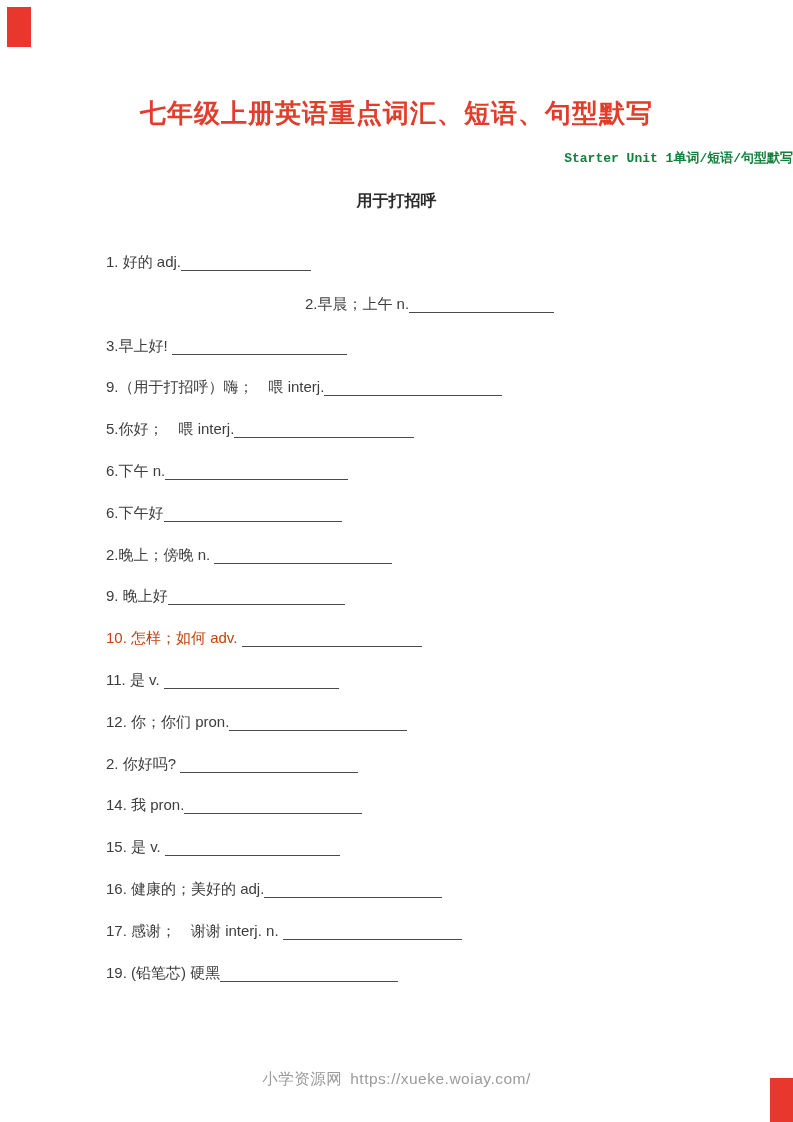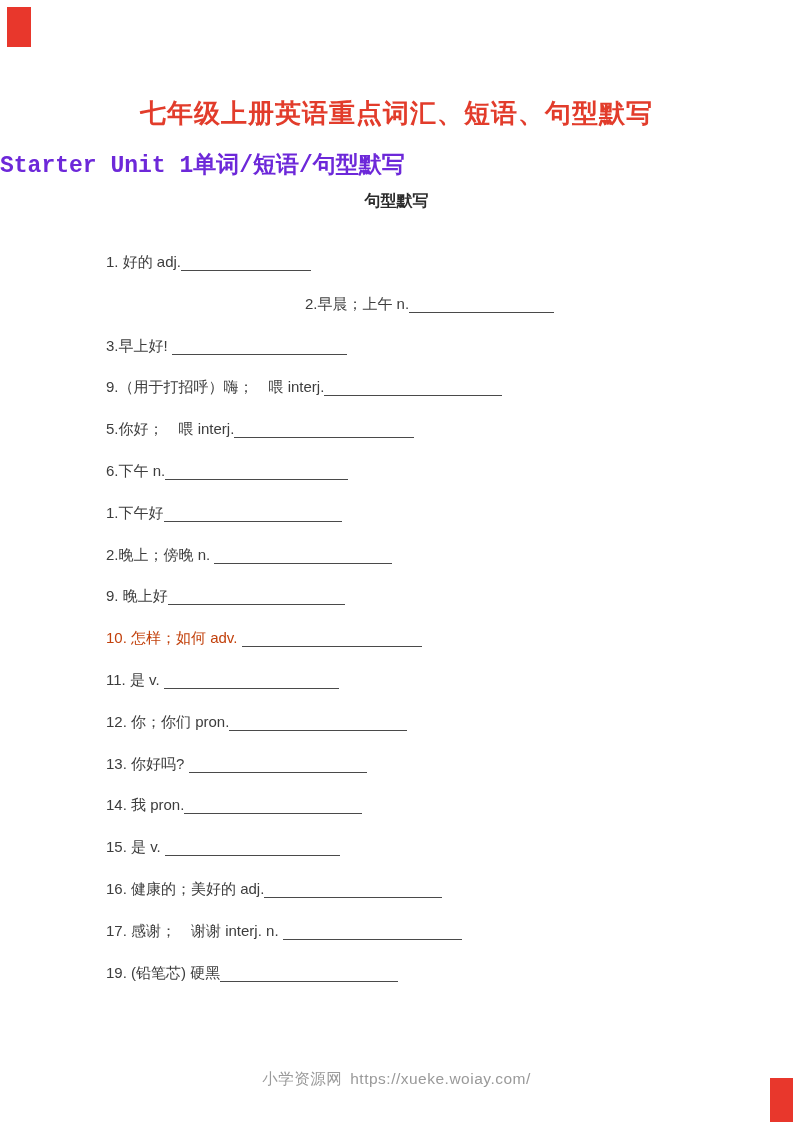--- a/index.html
+++ b/index.html
@@ -32,25 +32,25 @@
     font-size: 26px;
     font-weight: 600;
     letter-spacing: 1px;
     color: #e23c2b;
   }
   .doc-subtitle {
     position: absolute;
     top: 149px;
     left: 0;
     width: 100%;
-    text-align: left;
+    text-align: right;
     margin: 0;
-    font-size: 23px;
+    font-size: 13px;
     font-weight: 700;
-    color: #6d28d9;
+    color: #15803d;
     font-family: "Liberation Mono", "DejaVu Sans Mono", "Liberation Sans", monospace, sans-serif;
   }
   .section-heading {
     position: absolute;
     top: 191px;
     left: 0;
     width: 100%;
     text-align: center;
     margin: 0;
     font-size: 16px;
@@ -99,21 +99,21 @@
 
 <div class="page">
 
   <div class="corner-mark tl" style="background: rgb(232, 55, 44);"></div>
   <div class="corner-mark br" style="background: rgb(232, 55, 44);"></div>
 
   <h1 class="doc-title" style="color: rgb(226, 60, 43);">七年级上册英语重点词汇、短语、句型默写</h1>
 
   <h2 class="doc-subtitle">Starter Unit 1单词/短语/句型默写</h2>
 
-  <h3 class="section-heading">句型默写</h3>
+  <h3 class="section-heading">用于打招呼</h3>
 
   <div class="word-list">
     <div class="word-item" style="color: rgb(61, 61, 61);">
       <span class="item-text">1. 好的 adj.</span><span class="blank" style="width: 130px;"></span>
     </div>
 
     <div class="word-item" style="color: rgb(61, 61, 61); text-align: center;">
       <span class="item-text">2.早晨；上午 n.</span><span class="blank" style="width: 145px;"></span>
     </div>
 
@@ -127,21 +127,21 @@
 
     <div class="word-item" style="color: rgb(61, 61, 61);">
       <span class="item-text">5.你好；　喂 interj.</span><span class="blank" style="width: 180px;"></span>
     </div>
 
     <div class="word-item" style="color: rgb(61, 61, 61);">
       <span class="item-text">6.下午 n.</span><span class="blank" style="width: 183px;"></span>
     </div>
 
     <div class="word-item" style="color: rgb(61, 61, 61);">
-      <span class="item-text">1.下午好</span><span class="blank" style="width: 178px;"></span>
+      <span class="item-text">6.下午好</span><span class="blank" style="width: 178px;"></span>
     </div>
 
     <div class="word-item" style="color: rgb(61, 61, 61);">
       <span class="item-text">2.晚上；傍晚 n. </span><span class="blank" style="width: 178px;"></span>
     </div>
 
     <div class="word-item" style="color: rgb(61, 61, 61);">
       <span class="item-text">9. 晚上好</span><span class="blank" style="width: 177px;"></span>
     </div>
 
@@ -151,21 +151,21 @@
 
     <div class="word-item" style="color: rgb(61, 61, 61);">
       <span class="item-text">11. 是 v. </span><span class="blank" style="width: 175px;"></span>
     </div>
 
     <div class="word-item" style="color: rgb(61, 61, 61);">
       <span class="item-text">12. 你；你们 pron.</span><span class="blank" style="width: 178px;"></span>
     </div>
 
     <div class="word-item" style="color: rgb(61, 61, 61);">
-      <span class="item-text">13. 你好吗? </span><span class="blank" style="width: 178px;"></span>
+      <span class="item-text">2. 你好吗? </span><span class="blank" style="width: 178px;"></span>
     </div>
 
     <div class="word-item" style="color: rgb(61, 61, 61);">
       <span class="item-text">14. 我 pron.</span><span class="blank" style="width: 178px;"></span>
     </div>
 
     <div class="word-item" style="color: rgb(61, 61, 61);">
       <span class="item-text">15. 是 v. </span><span class="blank" style="width: 175px;"></span>
     </div>
 

